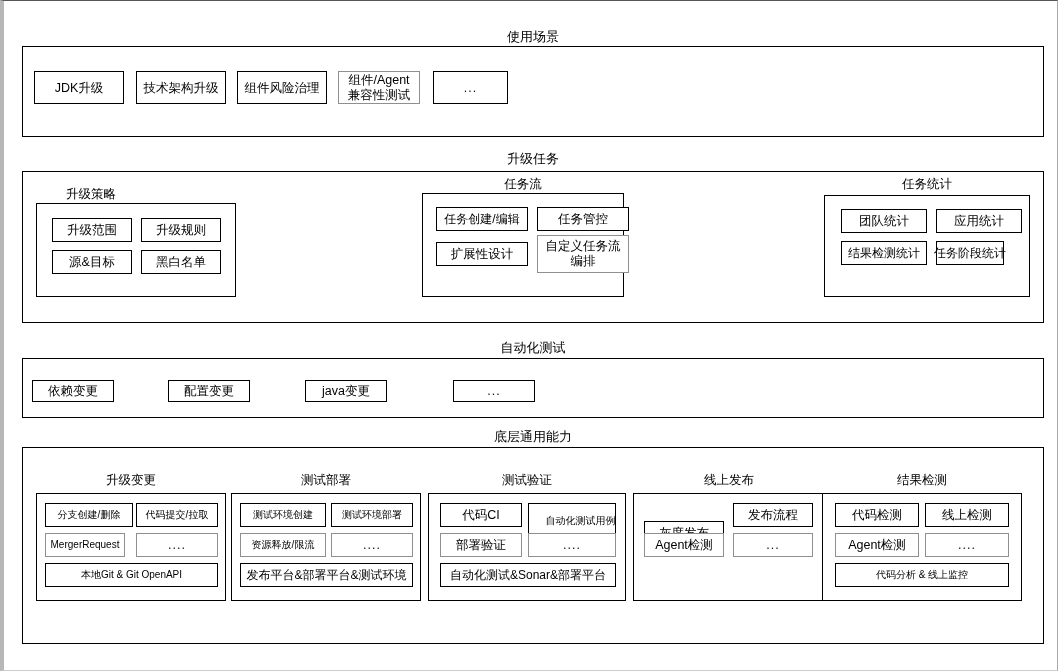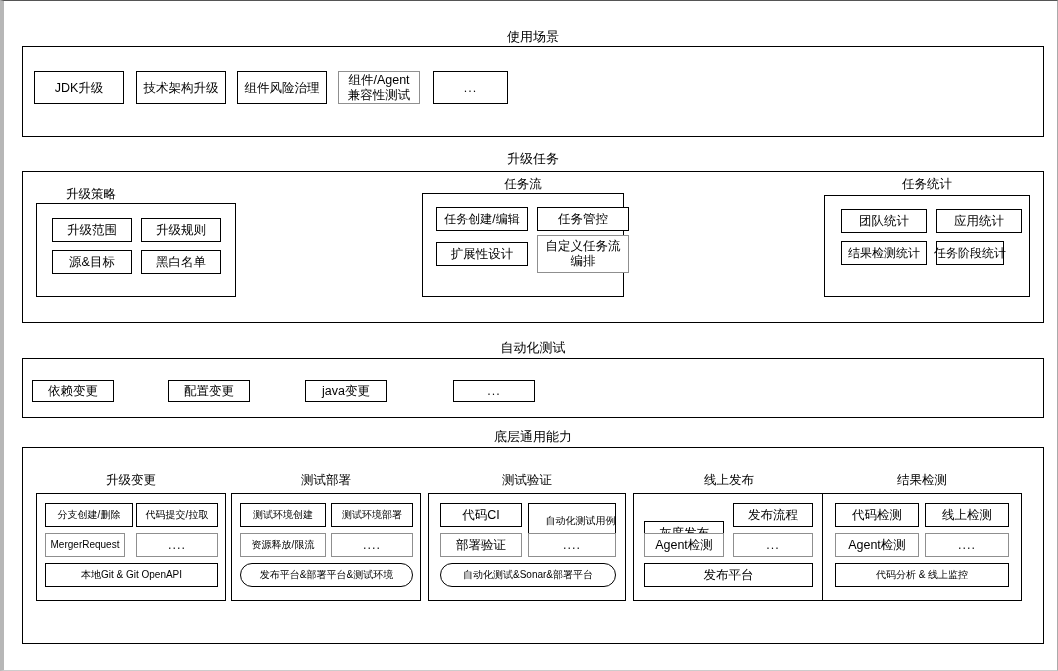--- a/index.html
+++ b/index.html
@@ -100,22 +100,21 @@
     line-height: 15px;
     white-space: normal;
   }
   .node.small {
     font-size: 12px;
   }
   .node.xsmall {
     font-size: 10px;
   }
   .node.tiny {
-    font-size: 10px;
-    border-radius: 12px;
+    font-size: 12px;
   }
   .node.dots {
     letter-spacing: 1px;
     color: #111;
   }
 </style>
 </head>
 <body>
 
 <div id="canvas">
@@ -289,23 +288,20 @@
       </div>
       <div class="node" style="left:100px; top:30px; width:80px; height:24px;justify-content:center;">
         <span>发布流程</span>
       </div>
       <div class="node gray" style="left:11px; top:60px; width:80px; height:24px;">
         <span>Agent检测</span>
       </div>
       <div class="node dots gray" style="left:100px; top:60px; width:80px; height:24px;">
         <span>...</span>
       </div>
-      <div class="node" style="left:11px; top:90px; width:169px; height:24px;">
-        <span>发布平台</span>
-      </div>
     </div>
 
     <div class="group" style="left:800px; top:44px; width:200px; height:128px;">
       <div class="group-title">结果检测</div>
       <div class="group-box" style="top:20px; height:108px;"></div>
       <div class="node" style="left:13px; top:30px; width:84px; height:24px;">
         <span>代码检测</span>
       </div>
       <div class="node" style="left:103px; top:30px; width:84px; height:24px;">
         <span>线上检测</span>

